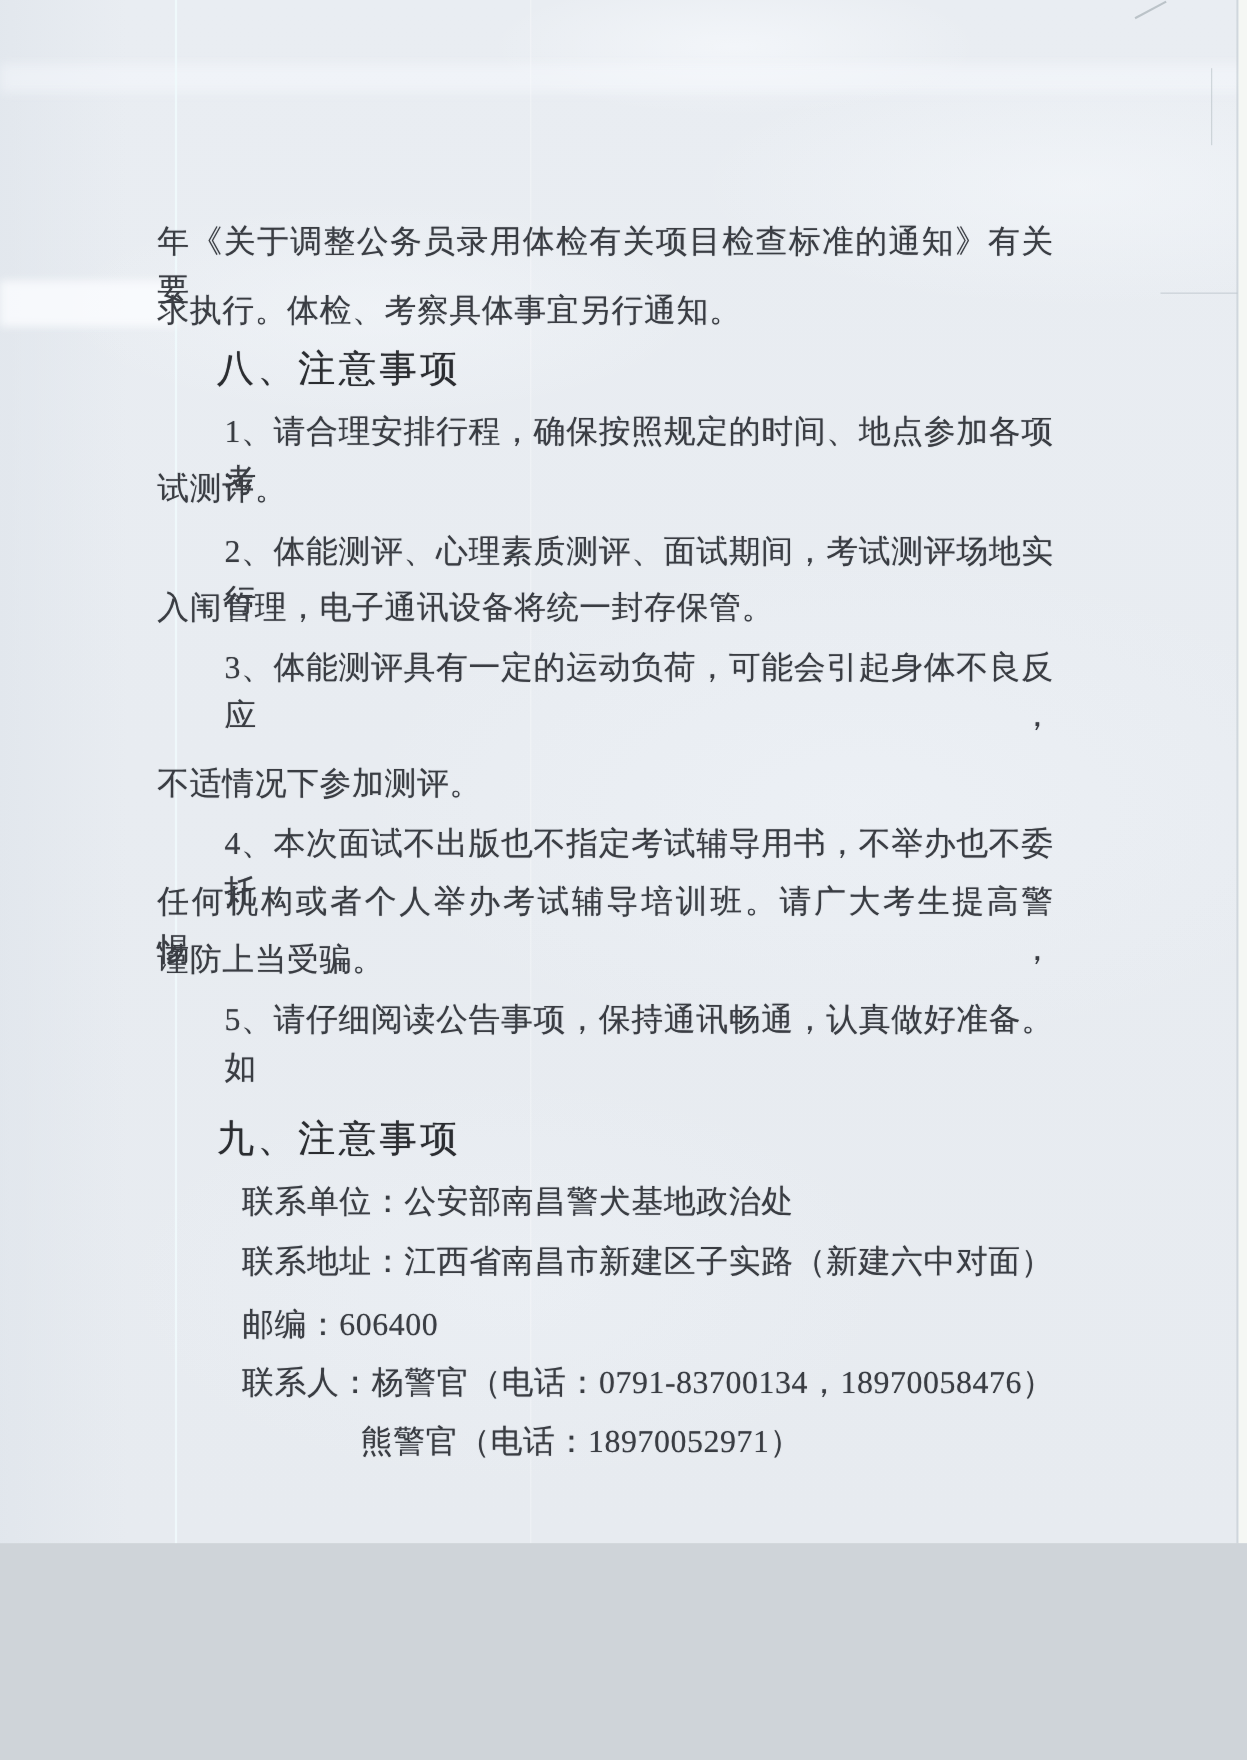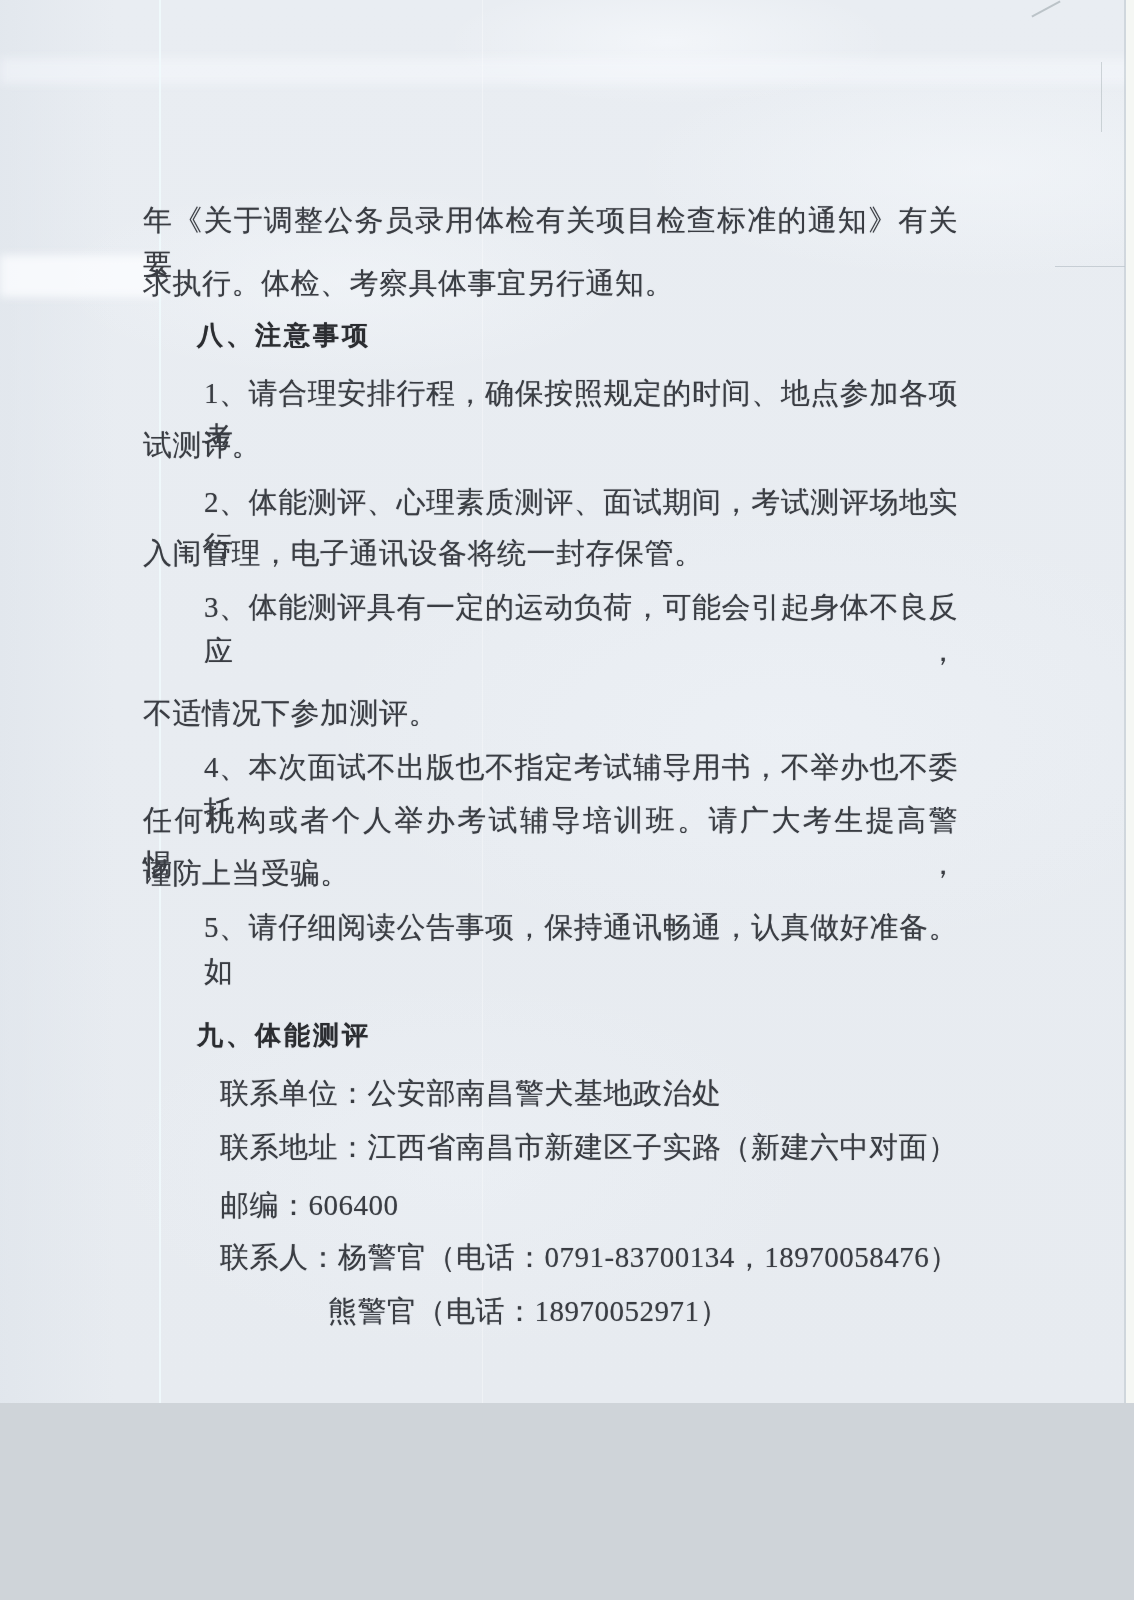--- a/index.html
+++ b/index.html
@@ -31,21 +31,21 @@
   .just{
     white-space:normal;
     text-align:justify;
     text-align-last:justify;
     text-justify:inter-character;
   }
   .ind{padding-left:61px;width:754px;}
   .heading{
     left:197px;width:auto;
     font-family:"Liberation Sans","DejaVu Sans",sans-serif;
-    font-weight:700;font-size:26px;color:#2b2d31;
+    font-weight:400;font-size:34px;color:#2b2d31;
     letter-spacing:3px;
     text-shadow:0 0 1px rgba(30,32,36,.55);
   }
   .contact{left:204px;width:auto;margin-left:16px;}
   .contact2{left:328px;width:auto;}
   .pagenum{
     position:absolute;top:1448px;left:880px;width:130px;
     text-align:center;font-size:27px;line-height:34px;
     color:#4a4f55;letter-spacing:1px;
     text-shadow:0 0 1px rgba(60,65,70,.4);
@@ -82,21 +82,21 @@
   <div class="ln just ind" style="top:371px">1、请合理安排行程，确保按照规定的时间、地点参加各项考</div>
   <div class="ln" style="top:423px">试测评。</div>
   <div class="ln just ind" style="top:480px">2、体能测评、心理素质测评、面试期间，考试测评场地实行</div>
   <div class="ln" style="top:531px">入闱管理，电子通讯设备将统一封存保管。</div>
   <div class="ln just ind" style="top:585px">3、体能测评具有一定的运动负荷，可能会引起身体不良反应，</div>
   <div class="ln" style="top:691px">不适情况下参加测评。</div>
   <div class="ln just ind" style="top:745px">4、本次面试不出版也不指定考试辅导用书，不举办也不委托</div>
   <div class="ln just" style="top:798px">任何机构或者个人举办考试辅导培训班。请广大考生提高警惕，</div>
   <div class="ln" style="top:851px">谨防上当受骗。</div>
   <div class="ln just ind" style="top:905px">5、请仔细阅读公告事项，保持通讯畅通，认真做好准备。如</div>
-  <div class="ln heading" style="top:1013px">九、体能测评</div>
+  <div class="ln heading" style="top:1013px">九、注意事项</div>
   <div class="ln contact" style="top:1071px">联系单位：公安部南昌警犬基地政治处</div>
   <div class="ln contact" style="top:1125px">联系地址：江西省南昌市新建区子实路（新建六中对面）</div>
   <div class="ln contact" style="top:1183px">邮编：606400</div>
   <div class="ln contact" style="top:1235px">联系人：杨警官（电话：0791-83700134，18970058476）</div>
   <div class="ln contact2" style="top:1289px">熊警官（电话：18970052971）</div>
 
   <div class="pagenum">—4—</div>
 
   <div class="edge-right-line"></div>
   <div class="edge-right"></div>

